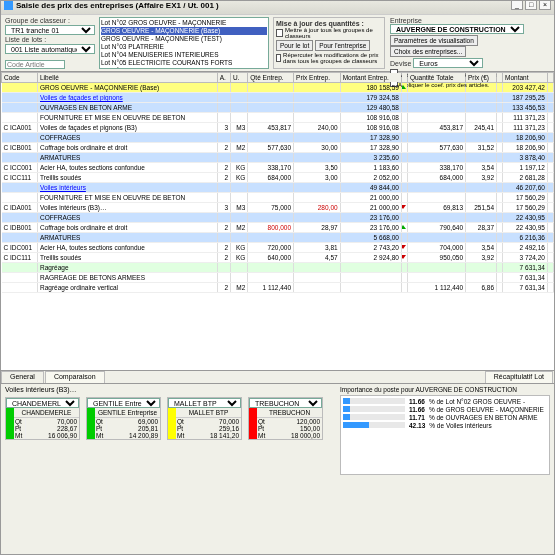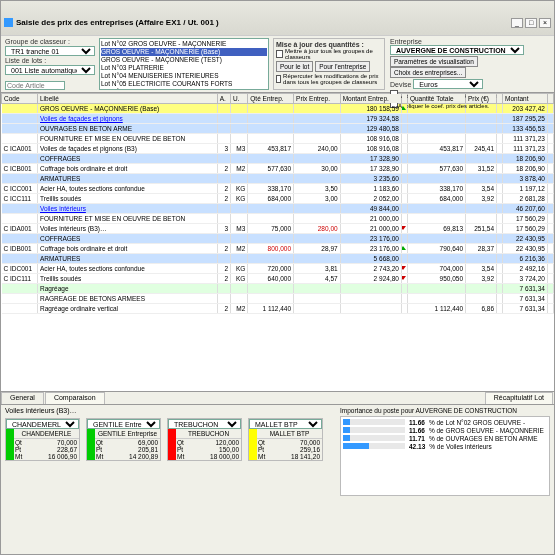--- a/index.html
+++ b/index.html
@@ -1,18 +1,18 @@
 <!DOCTYPE html>
 <html><head>
 <meta charset="utf-8">
 <style>
   * { box-sizing: border-box; margin: 0; padding: 0; }
   body { font-family: Tahoma, Arial, sans-serif; font-size: 7px; background: #fff; }
   .window { width: 555px; height: 555px; background: #f0f0e8; border: 1px solid #999; position: relative; }
-  .titlebar { height: 24px; background: linear-gradient(#e8e8e0,#d8d8d0); display: flex; align-items: flex-start; padding: 17px 3px; border-bottom: 1px solid #ccc; }
+  .titlebar { height: 14px; background: linear-gradient(#e8e8e0,#d8d8d0); display: flex; align-items: flex-end; padding: 4px 3px; border-bottom: 1px solid #ccc; }
   .titlebar .icon { width: 9px; height: 9px; background: #39f; margin-right: 3px; }
   .titlebar .title { font-weight: bold; font-size: 8px; }
   .titlebar .btns { margin-left: auto; display: flex; gap: 2px; }
   .titlebar .btns span { width: 12px; height: 10px; border: 1px solid #999; background: #f8f8f8; text-align: center; line-height: 8px; font-size: 7px; }
   .toolbar { height: 56px; padding: 2px 4px; display: flex; gap: 4px; }
   .tgroup { display: flex; flex-direction: column; gap: 1px; }
   .tlabel { font-size: 7px; color: #333; }
   select, input[type=text] { font-size: 7px; border: 1px solid #7a9; background: #fff; height: 10px; padding: 0 1px; }
   .lotlist { width: 170px; height: 52px; border: 1px solid #7a9; background: #fff; overflow: hidden; font-size: 6.5px; line-height: 8px; padding: 1px; }
   .lotlist div { white-space: nowrap; overflow: hidden; }
@@ -509,57 +509,57 @@
                 <div class="crow">
                   <div class="lbl">Pt</div>
                   <div class="val">205,81</div>
                 </div>
                 <div class="crow">
                   <div class="lbl">Mt</div>
                   <div class="val">14 200,89</div>
                 </div>
               </div>
             </div></div>
+          <div class="comp"><select style="width: 100%;"><option>MALLET BTP</option></select><div style="display: flex;">
+              <div class="cbar">
+                <div class="seg yellowseg"></div>
+              </div>
+              <div style="flex: 1 1 0%;">
+                <div class="chead">MALLET BTP</div>
+                <div class="crow">
+                  <div class="lbl">Qt</div>
+                  <div class="val">70,000</div>
+                </div>
+                <div class="crow">
+                  <div class="lbl">Pt</div>
+                  <div class="val">259,16</div>
+                </div>
+                <div class="crow">
+                  <div class="lbl">Mt</div>
+                  <div class="val">18 141,20</div>
+                </div>
+              </div>
+            </div></div>
           <div class="comp"><select style="width: 100%;"><option>TREBUCHON</option></select><div style="display: flex;">
               <div class="cbar">
                 <div class="seg redseg"></div>
               </div>
               <div style="flex: 1 1 0%;">
                 <div class="chead">TREBUCHON</div>
                 <div class="crow">
                   <div class="lbl">Qt</div>
                   <div class="val">120,000</div>
                 </div>
                 <div class="crow">
                   <div class="lbl">Pt</div>
                   <div class="val">150,00</div>
                 </div>
                 <div class="crow">
                   <div class="lbl">Mt</div>
                   <div class="val">18 000,00</div>
-                </div>
-              </div>
-            </div></div>
-          <div class="comp"><select style="width: 100%;"><option>MALLET BTP</option></select><div style="display: flex;">
-              <div class="cbar">
-                <div class="seg yellowseg"></div>
-              </div>
-              <div style="flex: 1 1 0%;">
-                <div class="chead">MALLET BTP</div>
-                <div class="crow">
-                  <div class="lbl">Qt</div>
-                  <div class="val">70,000</div>
-                </div>
-                <div class="crow">
-                  <div class="lbl">Pt</div>
-                  <div class="val">259,16</div>
-                </div>
-                <div class="crow">
-                  <div class="lbl">Mt</div>
-                  <div class="val">18 141,20</div>
                 </div>
               </div>
             </div></div>
         </div>
     </div>
     <div class="bright">
       <div style="font-size:6.5px;margin-bottom:2px">Importance du poste pour AUVERGNE DE CONSTRUCTION</div>
       <div class="recap" id="recap">
           <div class="line">
             <div class="prog">

